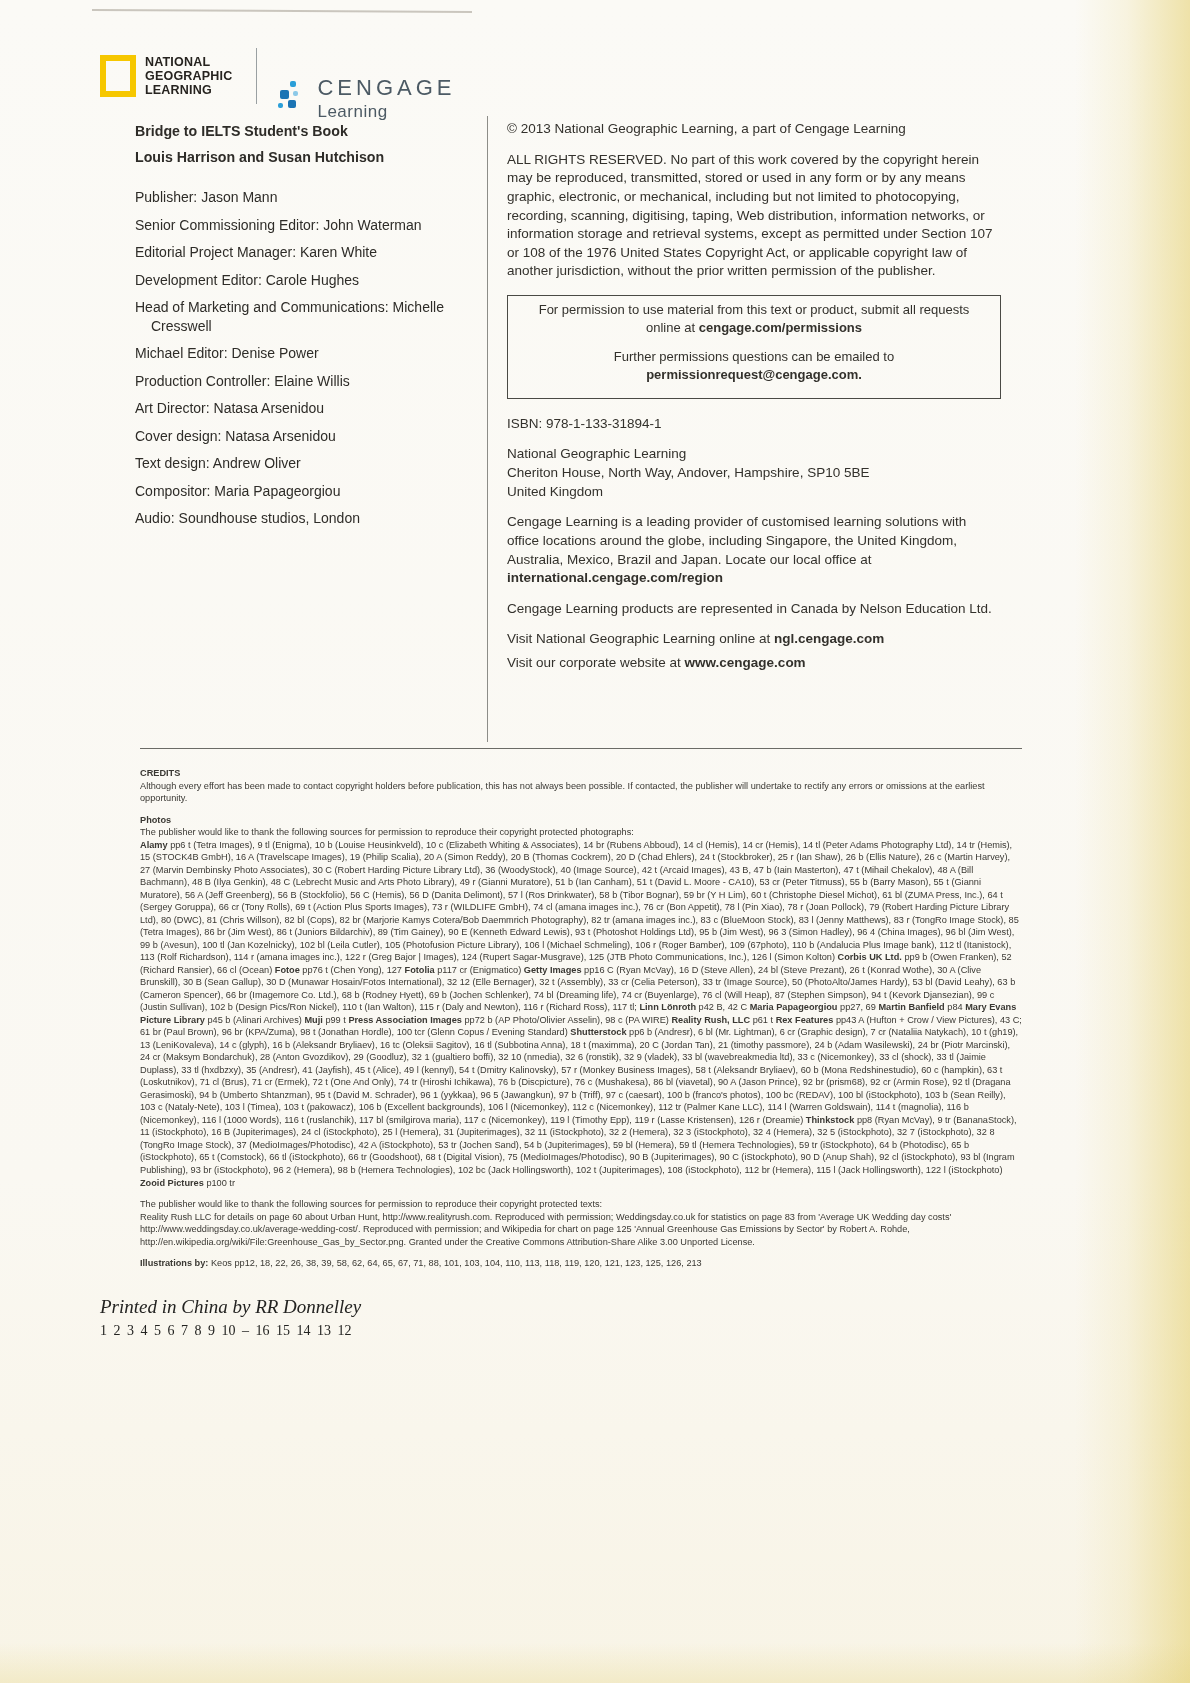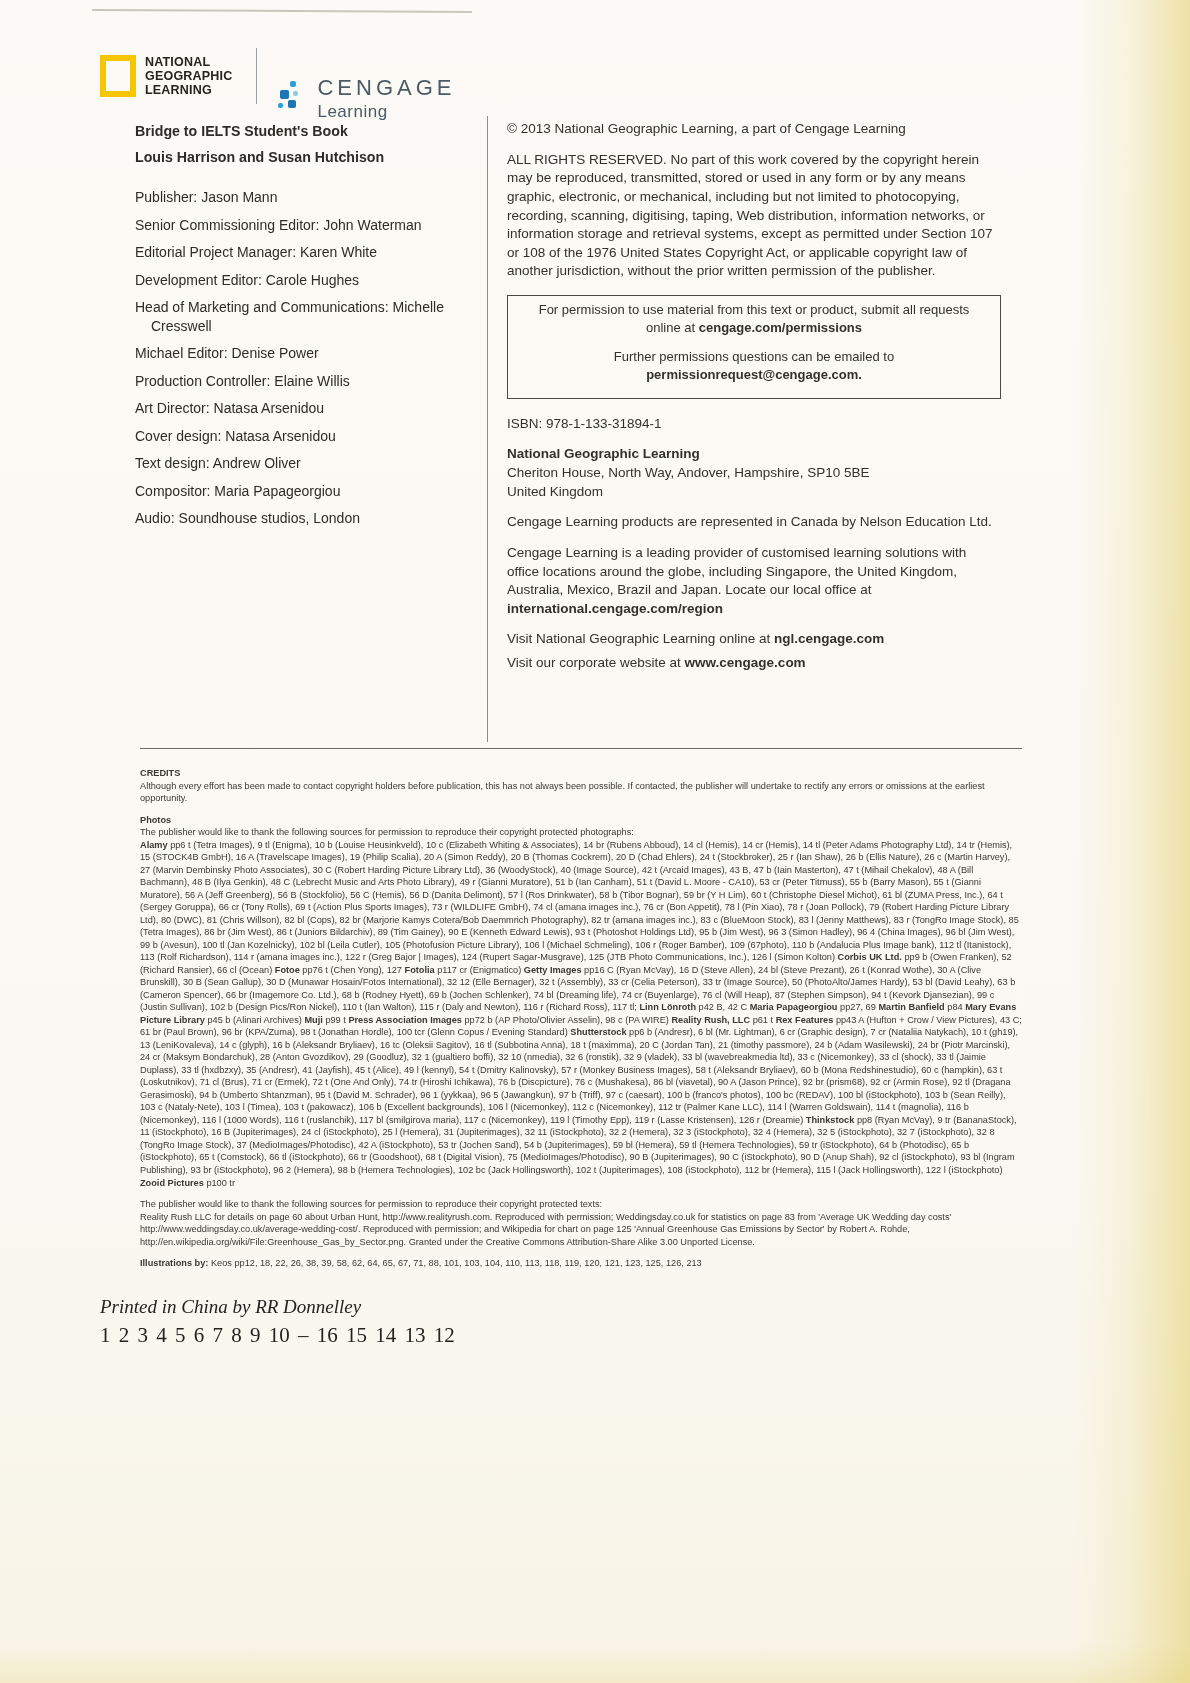--- a/index.html
+++ b/index.html
@@ -42,37 +42,37 @@
   .staff-row { margin-bottom:9px; padding-left:16px; text-indent:-16px; }
   .col-divider { position:absolute; left:487px; top:116px; width:1px; height:626px; background:#8d8d88; }
 
   .right-col { position:absolute; left:507px; top:120px; width:494px; font-size:13.5px; line-height:1.38; color:#33312c; }
   .right-col p { margin-bottom:12px; }
   .copyright-line { margin-bottom:10px; }
   .perm-box { border:1.5px solid #4a4a45; padding:5px 26px 13px; text-align:center; margin:14px 0 16px; font-size:13px; line-height:1.42; }
   .perm-box p { margin-bottom:0; }
   .perm-box p + p { margin-top:10px; }
   .isbn-line { margin-top:8px; }
-  .publisher-name { font-weight:bold; }
+  .publisher-name { font-weight:normal; }
   .address-block { margin-bottom:12px; }
   .b { font-weight:bold; }
   .visit-line { margin-bottom:5px !important; }
 
   
   .bottom { position:absolute; left:0; top:748px; width:1190px; }
   .credits { margin-left:140px; width:882px; border-top:1px solid #6b6b66; padding-top:18px;
     font-size:9.2px; line-height:1.36; color:#3a3833; }
   .credits .hd { font-weight:bold; }
   .credits .block { margin-bottom:9px; }
   .credits p { margin:0; }
 
   
   .footer { margin-left:100px; margin-top:26px; font-family:"Liberation Serif", serif; color:#232321; }
   .printed-line { font-size:19px;font-style:italic; }
-  .printing-numbers { font-size:21px; margin-top:5px; word-spacing:3px; }
+  .printing-numbers { font-size:14px; margin-top:5px; word-spacing:3px; }
 </style>
 </head>
 <body>
 
 <div class="page">
   <div class="edge-top-line"></div>
 
   <div class="logos">
     <div class="ngl-logo">
       <div class="ngl-frame"></div>
@@ -128,22 +128,22 @@
     </div>
 
     <p class="isbn-line">ISBN: 978-1-133-31894-1</p>
 
     <div class="address-block">
       <div class="publisher-name">National Geographic Learning</div>
       <div>Cheriton House, North Way, Andover, Hampshire, SP10 5BE</div>
       <div>United Kingdom</div>
     </div>
 
+    <p><span>Cengage Learning is a leading provider of customised learning solutions with office locations around the globe, including Singapore, the United Kingdom, Australia,  Mexico, Brazil and Japan. Locate our local office at </span><span class="b">international.cengage.com/region</span></p>
     <p>Cengage Learning products are represented in Canada by Nelson Education Ltd.</p>
-    <p><span>Cengage Learning is a leading provider of customised learning solutions with office locations around the globe, including Singapore, the United Kingdom, Australia,  Mexico, Brazil and Japan. Locate our local office at </span><span class="b">international.cengage.com/region</span></p>
     <p class="visit-line"><span>Visit National Geographic Learning online at </span><span class="b">ngl.cengage.com</span></p>
     <p class="visit-line"><span>Visit our corporate website at </span><span class="b">www.cengage.com</span></p>
   </div>
 
   <div class="bottom">
     <div class="credits">
       <div class="block">
         <p class="hd">CREDITS</p>
         <p>Although every effort has been made to contact copyright holders before publication, this has not always been possible. If contacted, the publisher will undertake to rectify any errors or omissions at the earliest opportunity.</p>
       </div>

